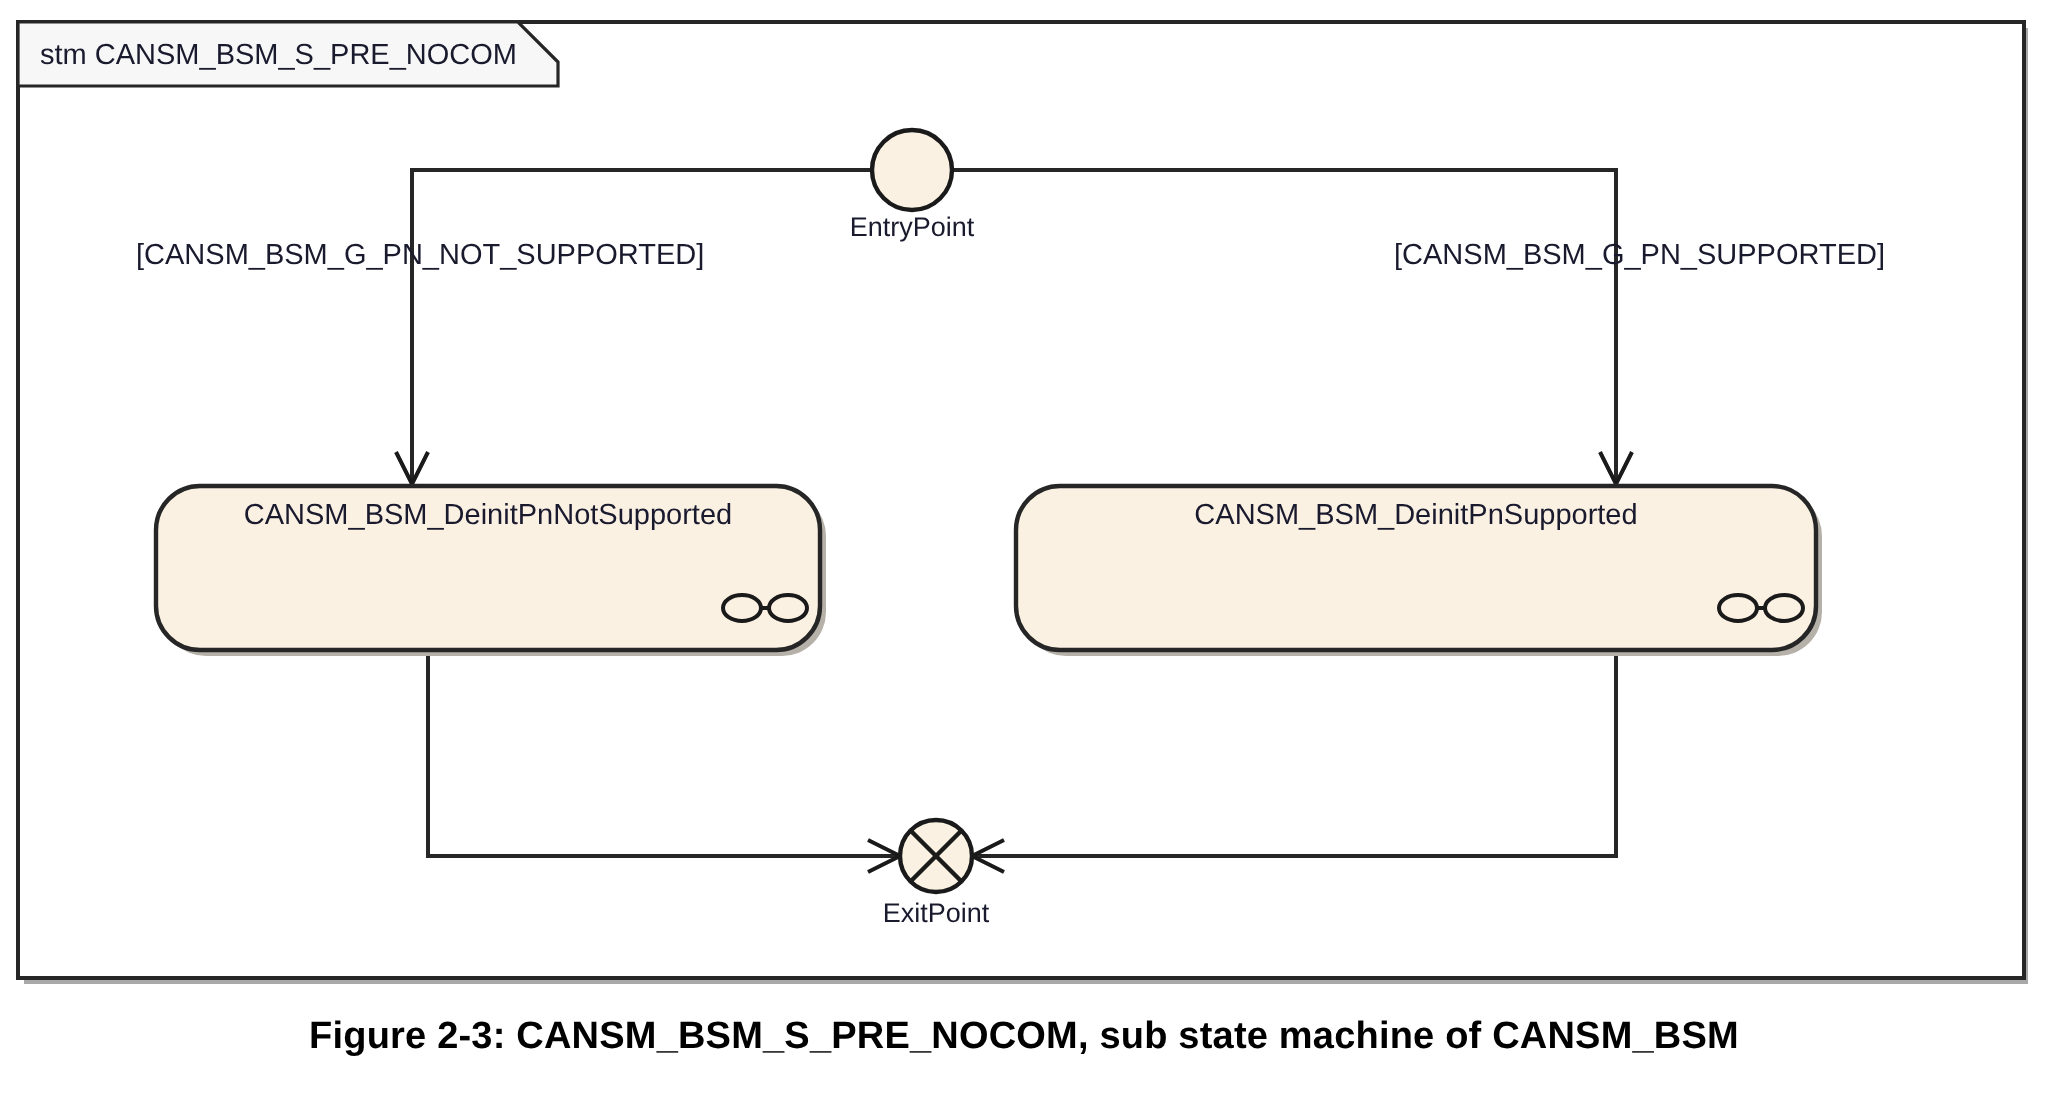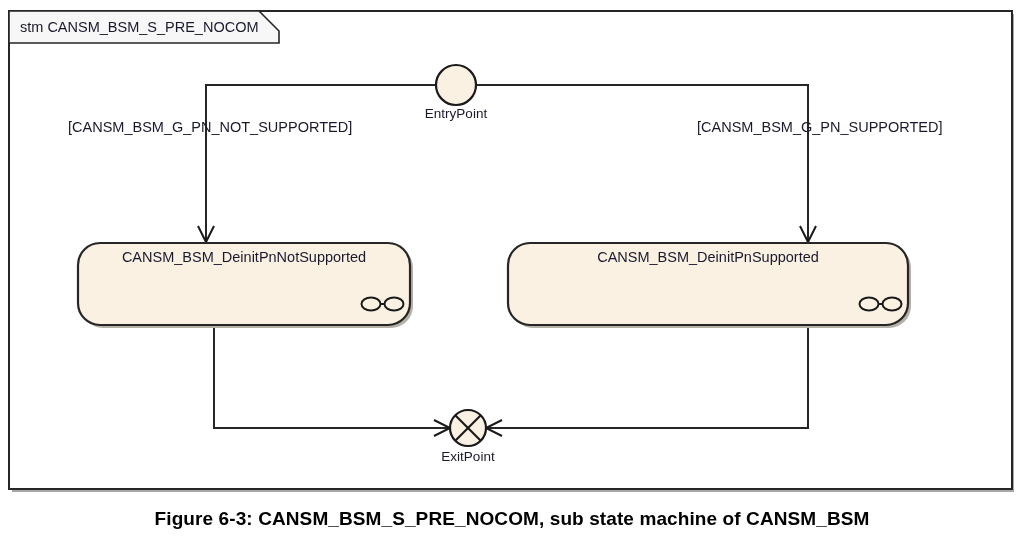--- a/index.html
+++ b/index.html
@@ -168,15 +168,15 @@
       <line class="composite-icon-link" x1="878.5" y1="304" x2="882.5" y2="304"></line>
     </g>
 
     <circle class="pseudo-node" cx="468" cy="428" r="18"></circle>
     <line class="exit-cross" x1="455.5" y1="415.5" x2="480.5" y2="440.5"></line>
     <line class="exit-cross" x1="480.5" y1="415.5" x2="455.5" y2="440.5"></line>
     <text class="pseudo-label" x="468" y="461">ExitPoint</text>
 
   </svg>
 
-  <div id="figure-caption">Figure 6-3: CANSM_BSM_S_PRE_NOCOM, sub state machine of CANSM_BSM</div>
+  <div id="figure-caption">Figure 2-3: CANSM_BSM_S_PRE_NOCOM, sub state machine of CANSM_BSM</div>
 
 </div>
 
 </body></html>

